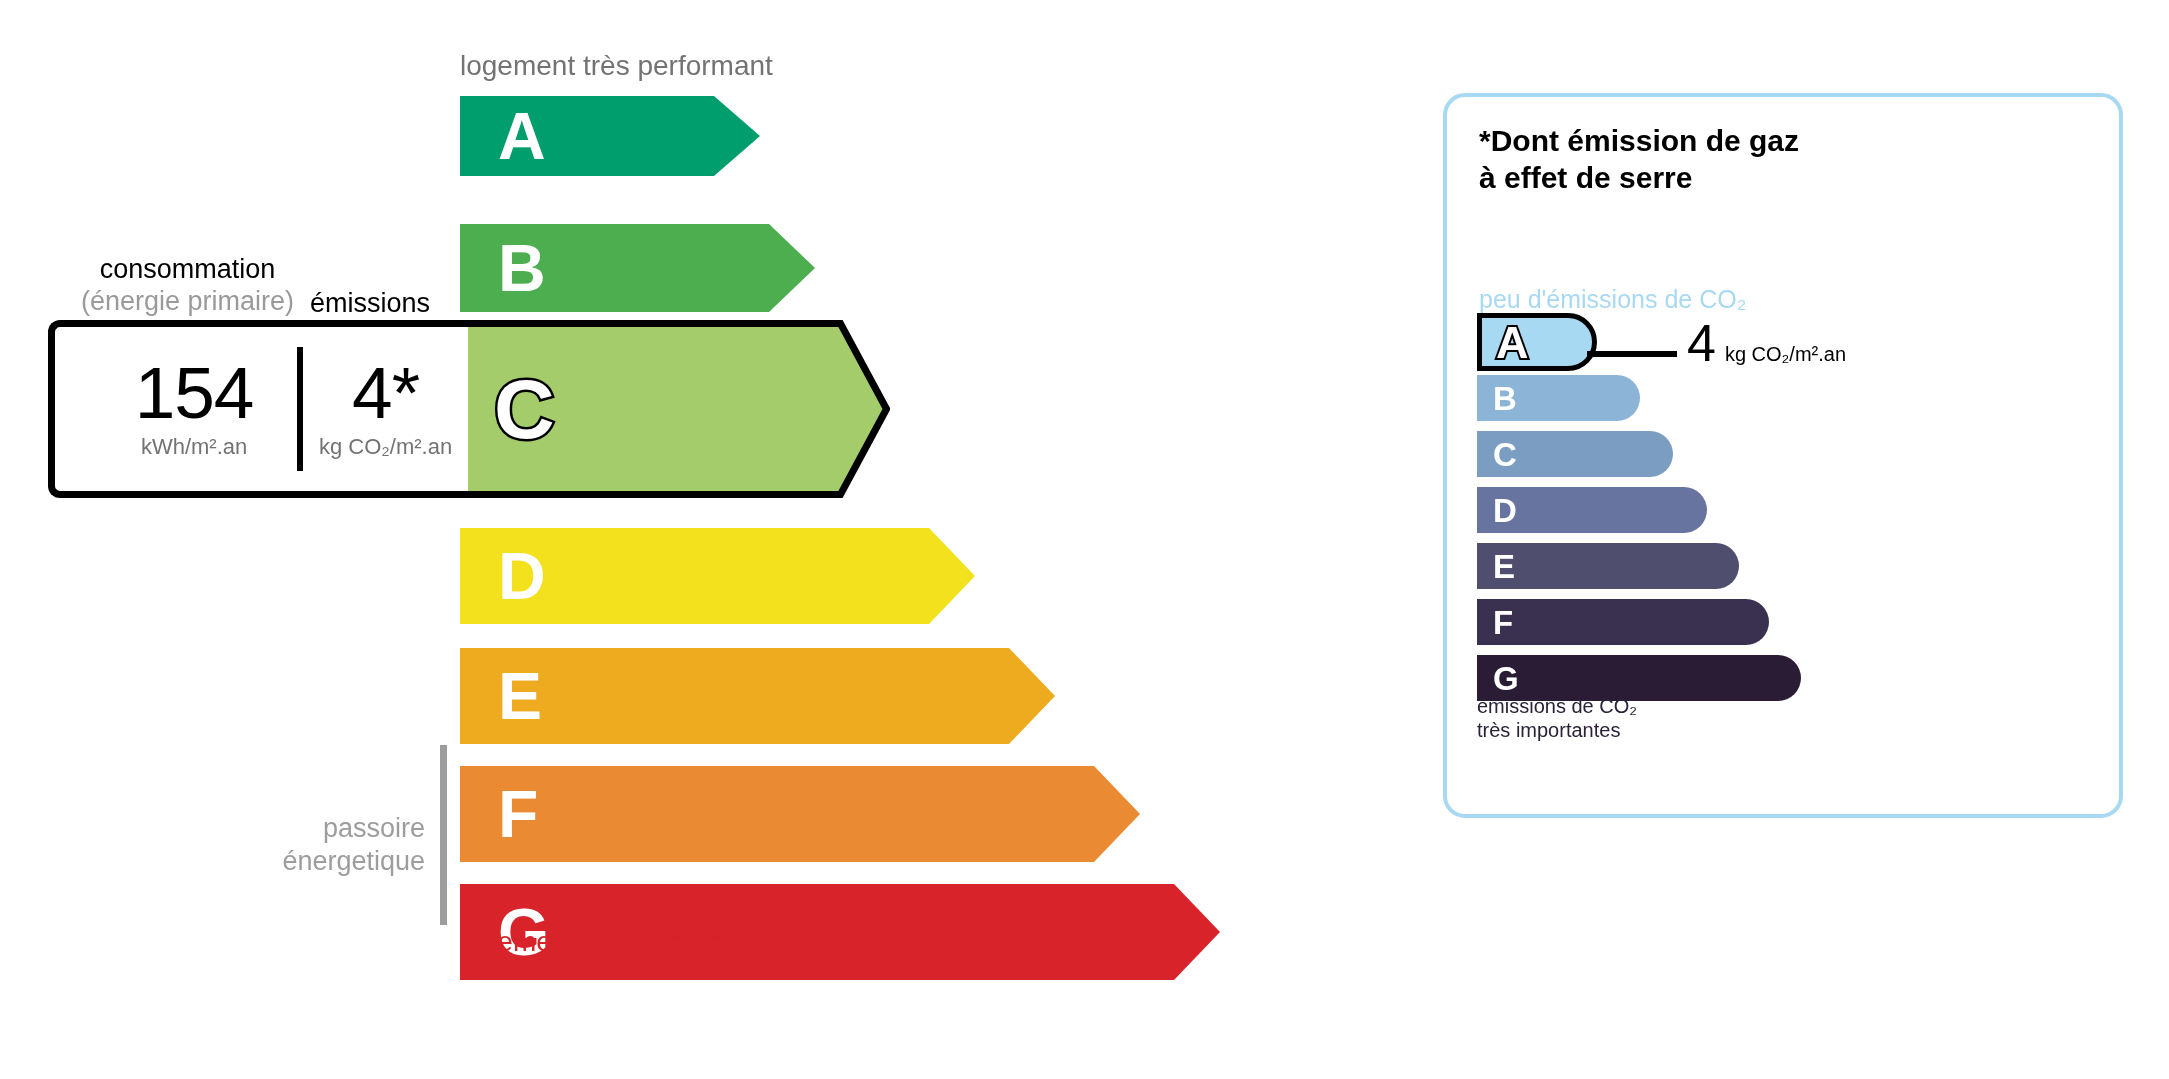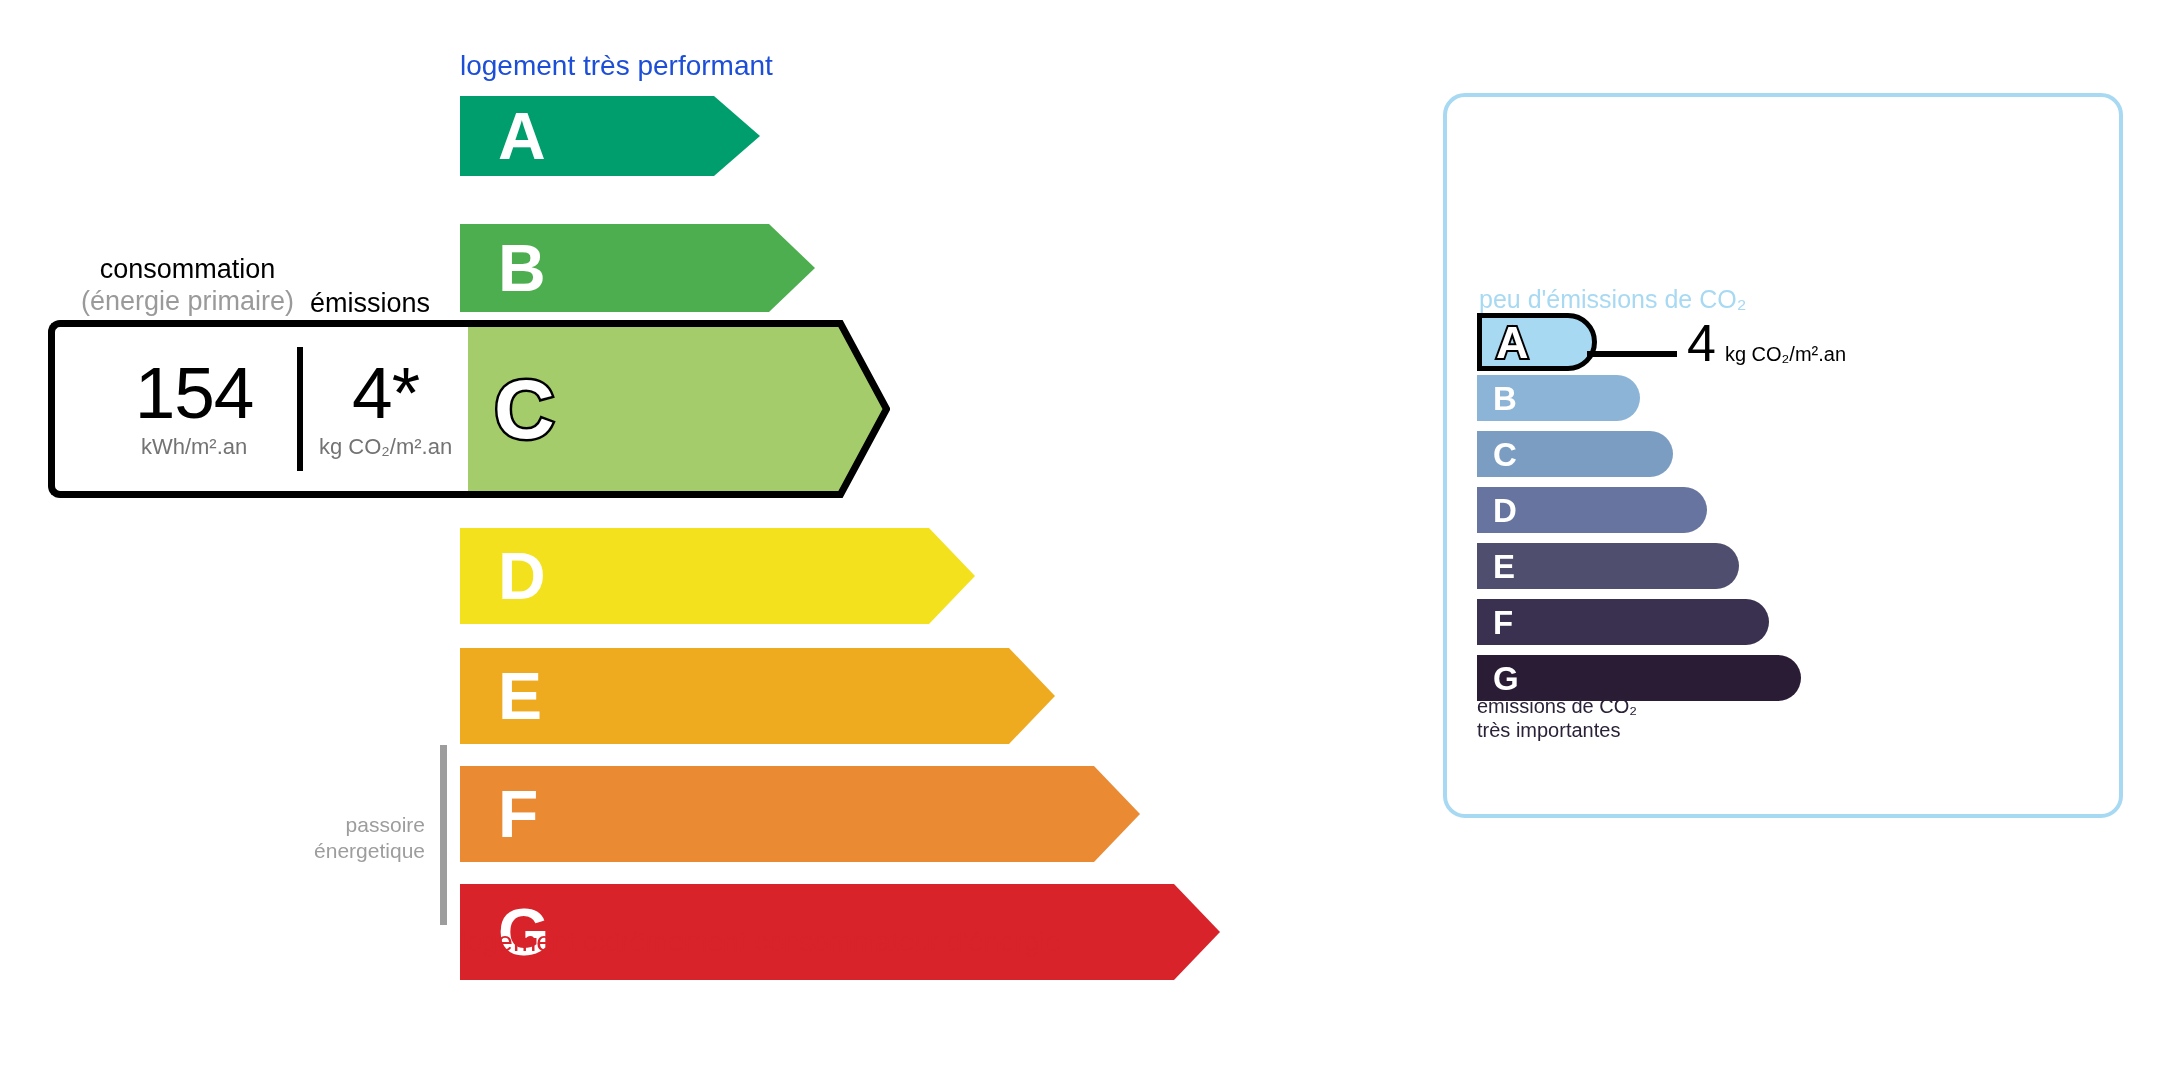--- a/index.html
+++ b/index.html
@@ -22,21 +22,21 @@
     top: 0;
     width: 1400px;
     height: 1079px;
   }
 
   .scale-top-label {
     position: absolute;
     left: 460px;
     top: 50px;
     font-size: 28px;
-    color: #1d4ed8;
+    color: #737373;
     white-space: nowrap;
   }
   .scale-bottom-label {
     position: absolute;
     left: 460px;
     top: 926px;
     font-size: 28px;
     color: #d8232a;
     white-space: nowrap;
   }
@@ -149,21 +149,21 @@
     width: 7px;
     height: 180px;
     background: #9d9d9d;
   }
   #passoire-text {
     position: absolute;
     left: 250px;
     top: 812px;
     width: 175px;
     text-align: right;
-    font-size: 21px;
+    font-size: 27px;
     line-height: 1.22;
     color: #9d9d9d;
   }
 
   
   #co2-panel {
     position: absolute;
     left: 1443px;
     top: 93px;
     width: 680px;
@@ -335,20 +335,24 @@
 
 
   <div id="passoire-bar"></div>
   <div id="passoire-text">
     <div>passoire</div>
     <div>énergetique</div>
   </div>
 </div>
 
 <div id="co2-panel">
+  <div id="co2-title">
+    <div>*Dont émission de gaz</div>
+    <div>à effet de serre</div>
+  </div>
 
   <div id="co2-top-label">peu d'émissions de CO₂</div>
 
   <div class="co2-bars" id="co2-bars-container">
       <div class="co2-bar selected" style="top: -6px; width: 120px; height: 58px; background: rgb(168, 217, 242);">
         <span class="c-letter">A</span>
       </div>
       <div class="co2-bar" style="top: 56px; width: 163px; height: 46px; background: rgb(140, 180, 214);">
         <span class="c-letter">B</span>
       </div>

